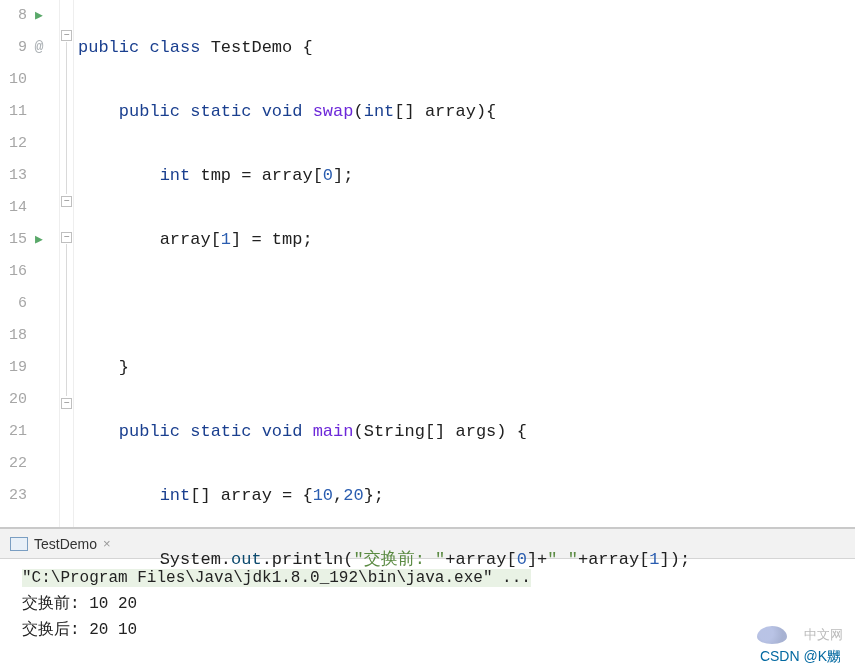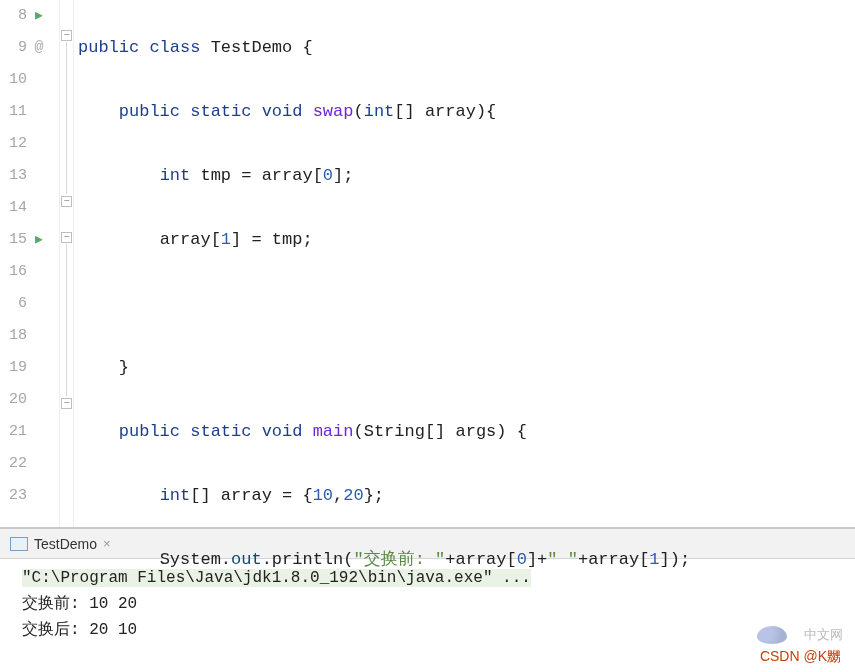--- a/index.html
+++ b/index.html
@@ -121,21 +121,21 @@
     background: radial-gradient(circle at 30% 40%, #8a9bd4 30%, #6d7fb5 70%);
     border-radius: 50% 50% 50% 50% / 60% 60% 40% 40%;
     opacity: .6;
   }
   .csdn {
     position: absolute;
     right: 14px;
     bottom: 6px;
     font-family: Arial, sans-serif;
     font-size: 14px;
-    color: #c2410c;
+    color: #0369a1;
   }
 </style>
 </head>
 <body>
 
 <div class="editor-area">
   <div class="gutter">
     <div class="gutter-line">
         <span class="gutter-num">8</span>
         <span class="gutter-ico run-icon">▶</span>

